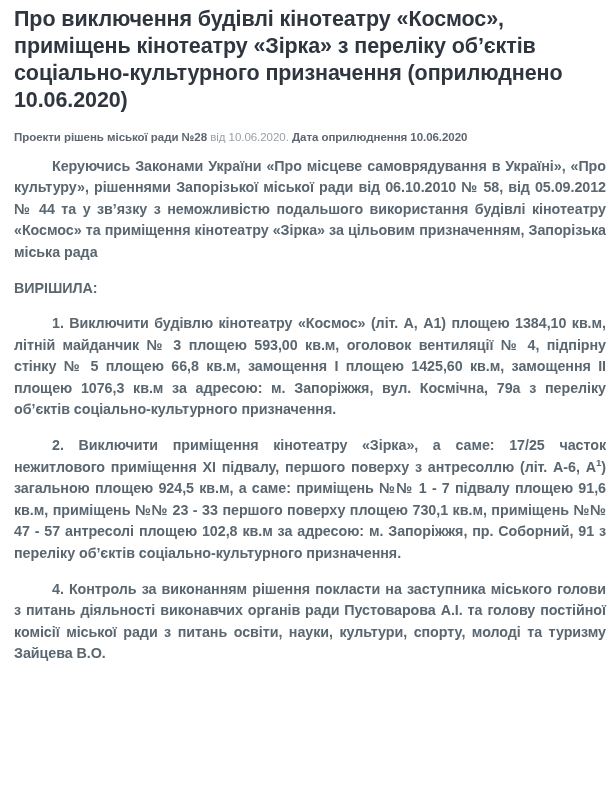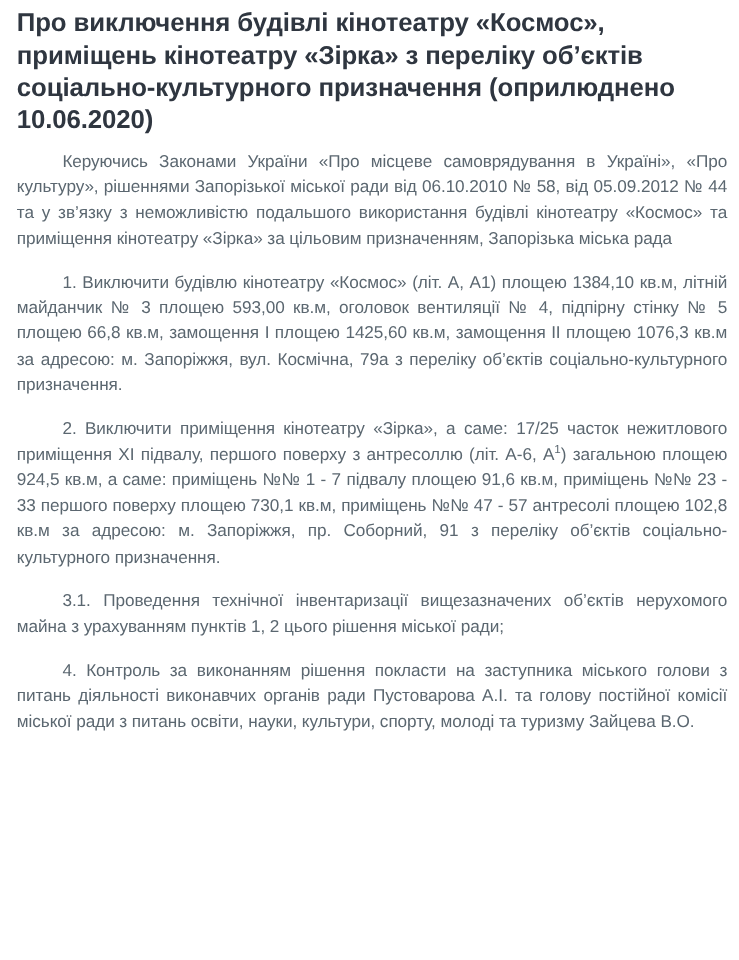--- a/index.html
+++ b/index.html
@@ -58,20 +58,21 @@
     margin-top: 11px;
     color: #5b6770;
     font-size: 14.3px;
     line-height: 21.4px;
   }
   .para {
     margin: 0 0 15px 0;
     text-align: justify;
     text-justify: inter-word;
     letter-spacing: -0.05px;
+    font-weight: bold;
   }
   .para.indent {
     text-indent: 38px;
   }
   .para.noindent {
     text-indent: 0;
   }
   .para.last {
     margin-bottom: 0;
   }
@@ -84,30 +85,33 @@
     line-height: 0;
   }
 </style>
 </head>
 <body>
 
 <div class="page">
 
   <h1 class="doc-title">Про виключення будівлі кінотеатру «Космос», приміщень кінотеатру «Зірка» з переліку об’єктів соціально-культурного призначення (оприлюднено 10.06.2020)</h1>
 
+  <div class="doc-meta">
+    <span class="meta-strong">Проекти рішень міської ради №28</span><span class="meta-plain"> </span><span class="meta-plain">від 10.06.2020.</span><span class="meta-plain"> </span><span class="meta-strong">Дата оприлюднення 10.06.2020</span>
+  </div>
 
   <div class="doc-body">
 
     <p class="para indent">Керуючись Законами України «Про місцеве самоврядування в Україні», «Про культуру», рішеннями Запорізької міської ради від 06.10.2010 № 58, від 05.09.2012 № 44 та у зв’язку з неможливістю подальшого використання будівлі кінотеатру «Космос» та приміщення кінотеатру «Зірка» за цільовим призначенням, Запорізька міська рада</p>
 
+    <p class="para noindent tight">ВИРІШИЛА:</p>
 
     <p class="para indent">1. Виключити будівлю кінотеатру «Космос» (літ. А, А1) площею 1384,10 кв.м, літній майданчик № 3 площею 593,00 кв.м, оголовок вентиляції № 4, підпірну стінку № 5 площею 66,8 кв.м, замощення I  площею 1425,60 кв.м, замощення II площею 1076,3 кв.м за адресою: м. Запоріжжя,  вул. Космічна, 79а з переліку об’єктів соціально-культурного призначення.</p>
 
     <p class="para indent"><span>2. Виключити приміщення кінотеатру «Зірка», а саме: 17/25 часток нежитлового приміщення  XI підвалу, першого поверху з антресоллю (літ. А-6, А</span><sup>1</sup><span>) загальною площею 924,5 кв.м, а саме: приміщень №№ 1 - 7 підвалу площею 91,6 кв.м, приміщень №№ 23 - 33 першого поверху площею 730,1 кв.м, приміщень №№ 47 - 57 антресолі площею 102,8 кв.м  за адресою: м. Запоріжжя, пр. Соборний,  91 з переліку об’єктів соціально-культурного призначення.</span></p>
 
 
-    <p class="para indent">3.1. Проведення технічної інвентаризації вищезазначених об’єктів нерухомого майна з урахуванням пунктів 1, 2 цього рішення міської ради;</p>
 
 
     <p class="para indent last">4. Контроль за виконанням  рішення  покласти  на  заступника міського голови з питань діяльності виконавчих органів ради Пустоварова А.І. та голову постійної комісії міської ради з питань освіти, науки, культури, спорту, молоді та туризму Зайцева В.О.</p>
 
   </div>
 </div>
 
 </body></html>

